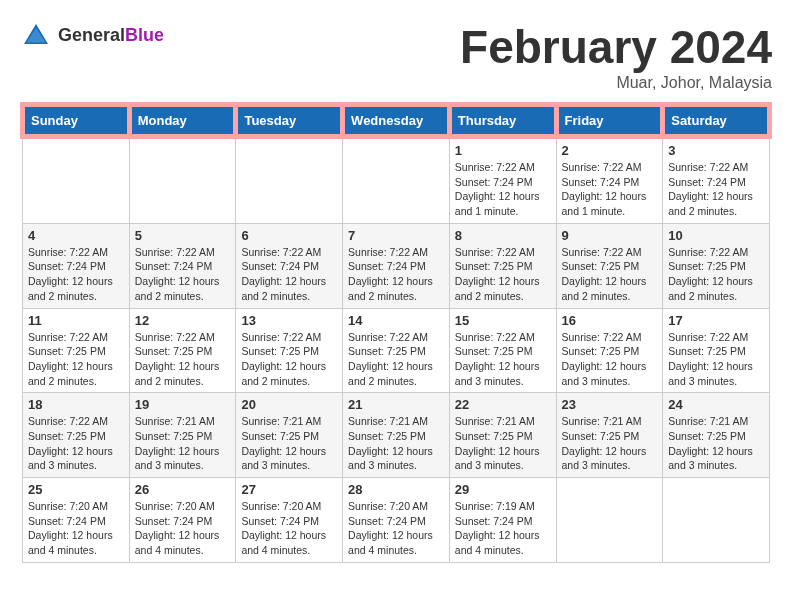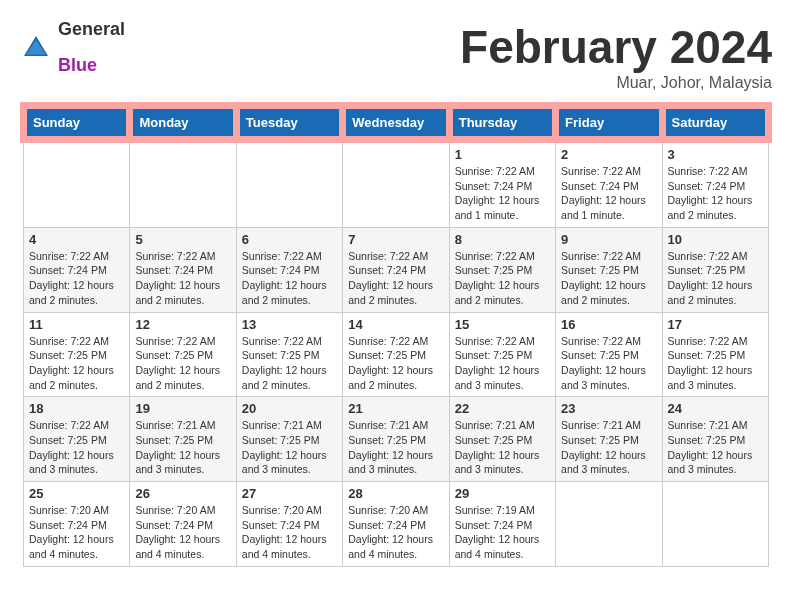--- a/index.html
+++ b/index.html
@@ -16,23 +16,22 @@
       align-items: flex-start;
       margin-bottom: 10px;
     }
     .logo {
       display: flex;
       align-items: center;
       gap: 6px;
     }
     .logo-text {
       display: flex;
-      flex-direction: column;
+      flex-direction: row;
       line-height: 1.1;
-      gap: 16px;
     }
     .logo-general {
       font-size: 18px;
       font-weight: bold;
       color: #333;
     }
     .logo-blue {
       font-size: 18px;
       font-weight: bold;
       color: #a21caf;
@@ -57,21 +56,21 @@
       width: 100%;
       border-collapse: collapse;
       border: 1px solid #ccc;
     }
     .calendar th {
       background-color: #1a6bb5;
       color: #fff;
       text-align: left;
       padding: 6px 6px;
       font-size: 13px;
-      border: 7px solid #fca5a5;
+      border: 5px solid #fca5a5;
     }
     .calendar td {
       vertical-align: top;
       border: 1px solid #ccc;
       padding: 4px 5px;
       width: 14.28%;
       min-height: 80px;
       font-size: 11px;
       color: #333;
     }

